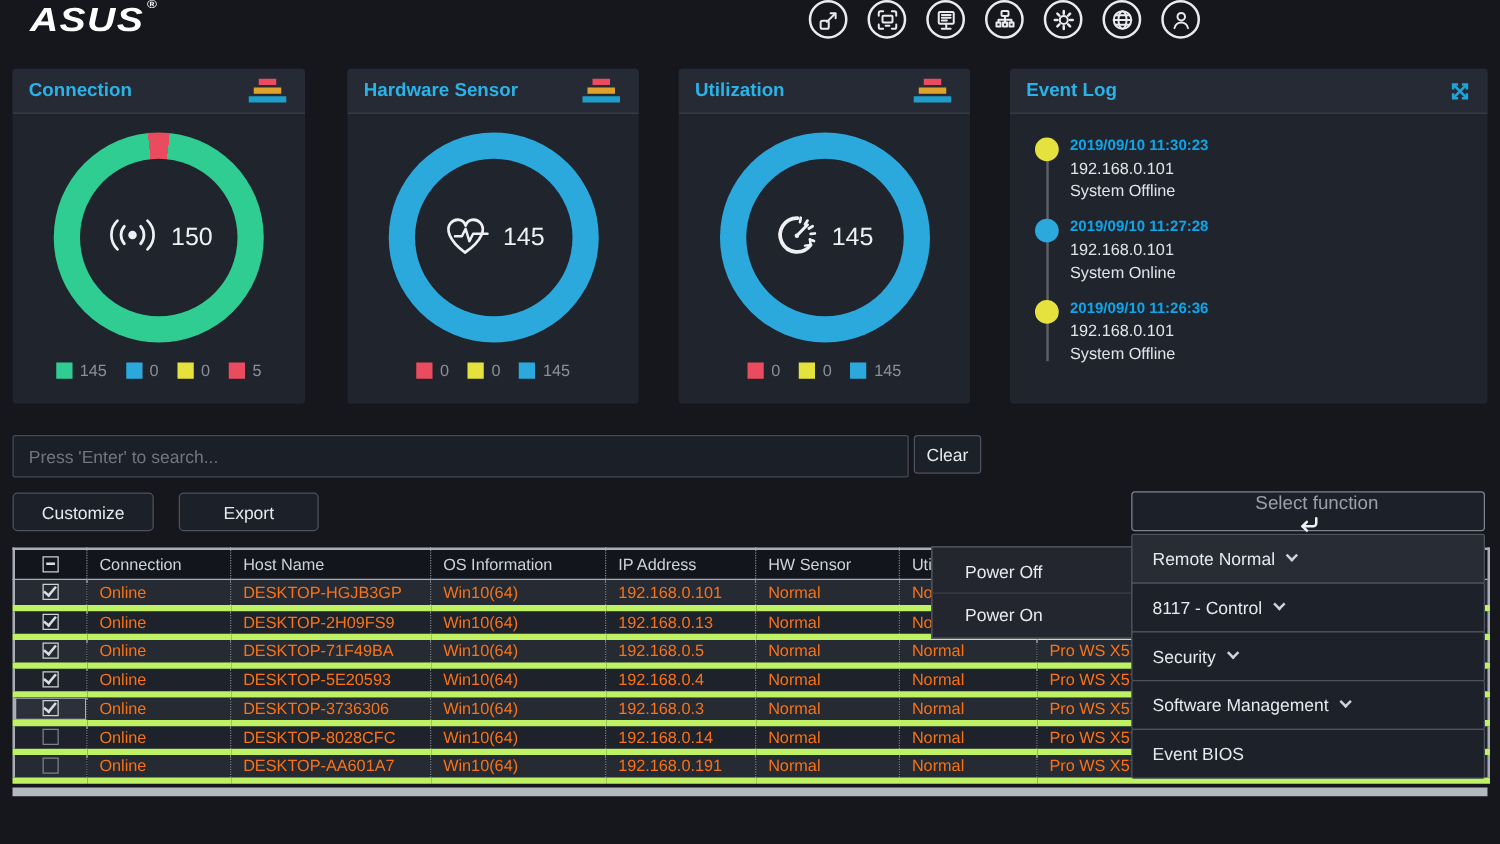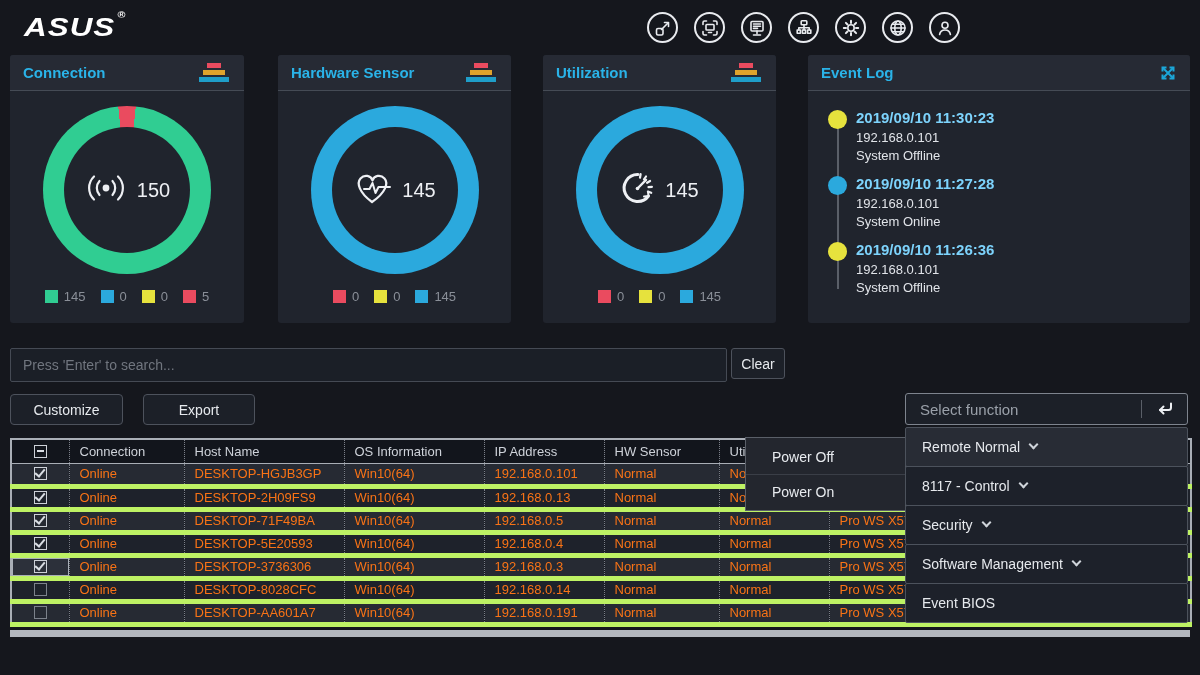--- a/index.html
+++ b/index.html
@@ -5,21 +5,21 @@
   * { box-sizing: border-box; }
   html,body { margin:0; padding:0; }
   body {
     width:1200px; height:675px; position:relative; overflow:hidden;
     background:#15171d; color:#c3c7ce;
     font-family:"Liberation Sans", sans-serif;
   }
 
   
   .topbar { position:absolute; left:0; top:0; width:973px; height:55px;
-    display:flex; align-items:center; justify-content:space-between; padding:0 13px 0 24px; }
+    display:flex; justify-content:space-between; padding:0 13px 0 24px; }
   .logo { color:#ffffff; font-size:29px; font-weight:bold; font-style:italic;
     letter-spacing:1px; transform:scale(1.08,.92); transform-origin:left center; position:relative; }
   .logo sup { font-size:10px; font-style:normal; position:relative; top:-9px; left:2px; }
   .topbar-icons { display:flex; gap:16px; }
   .tb-icon { width:31px; height:31px; border-radius:50%; border:2px solid #e9ebef;
     display:flex; align-items:center; justify-content:center; cursor:pointer; }
   .tb-icon svg { stroke:#e9ebef; fill:none; stroke-width:1.6; stroke-linecap:round; stroke-linejoin:round; }
 
   
   .card { position:absolute; top:55px; height:268px; background:#20242d; border-radius:3px; }
@@ -44,21 +44,21 @@
 
   .legend { display:flex; justify-content:center; align-items:center; gap:15px; margin-top:15px; }
   .leg { display:flex; align-items:center; gap:6px; font-size:13px; color:#8a8f98; }
   .sw { width:13px; height:13px; display:inline-block; }
 
   
   .ev-wrap { position:relative; padding:18px 0 0 0; }
   .ev-line { position:absolute; left:29px; top:30px; width:2px; height:168px; background:#5a5f68; }
   .ev-entry { position:relative; padding-left:48px; margin-bottom:12px; min-height:53px; }
   .ev-dot { position:absolute; left:20px; top:1px; width:19px; height:19px; border-radius:50%; }
-  .ev-ts { color:#7dd3fc; font-size:15px; font-weight:bold; }
+  .ev-ts { color:#0ea5e9; font-size:12px; font-weight:bold; }
   .ev-ip { color:#e1e4e9; font-size:13px; margin-top:4px; }
   .ev-status { color:#e1e4e9; font-size:13px; margin-top:3px; }
   .expand-ic { cursor:pointer; display:flex; }
   .expand-ic svg { stroke:#1ba6d8; fill:none; stroke-width:2; }
 
   
   .search-input { position:absolute; left:10px; top:348px; width:717px; height:31px;
     background:#1b1f27; border:1px solid #454a54; border-radius:2px; color:#a3a3a3;
     padding:16px 12px; font-size:14px; font-family:"Liberation Sans", sans-serif; }
   .search-input::placeholder { color:#71767f; }
@@ -92,21 +92,21 @@
 
   
   .ctx-menu { position:absolute; left:745px; top:437px; width:161px; z-index:5;
     background:#23262e; border:1px solid #5a5f68; padding:2px 0; }
   .ctx-item { height:34px; line-height:34px; padding-left:26px; font-size:14px; color:#e8ebef; cursor:pointer; }
   .ctx-item + .ctx-item { border-top:1px solid #3a3e47; }
   .ctx-item.hl { background:#5d6169; }
 
   
   .fn-head { position:absolute; left:905px; top:393px; width:283px; height:32px; z-index:6;
-    background:#1c2028; border:1px solid #7e848e; border-radius:3px; display:flex; align-items:center; }
+    background:#1c2028; border:1px solid #7e848e; border-radius:3px; display:flex; align-items:center;flex-direction:column; }
   .fn-head-label { flex:1; padding-left:14px; color:#9aa0a9; font-size:15px; }
   .fn-head-divider { width:1px; height:18px; background:#5a5f68; }
   .fn-return { width:45px; display:flex; align-items:center; justify-content:center; cursor:pointer; }
   .fn-return svg { stroke:#eef0f4; fill:none; stroke-width:2; stroke-linecap:round; stroke-linejoin:round; }
   .fn-list { position:absolute; left:905px; top:427px; width:283px; z-index:6; }
   .fn-item { height:40px; background:#1d212a; border:1px solid #4c525c; margin-top:-1px;
     display:flex; align-items:center; padding-left:16px; font-size:14px; color:#e6e9ed;
     border-radius:2px; cursor:pointer; }
   .fn-item:first-child { margin-top:0; background:#282c35; }
   .chev { width:7px; height:7px; border-right:2px solid #cfd4da; border-bottom:2px solid #cfd4da;

